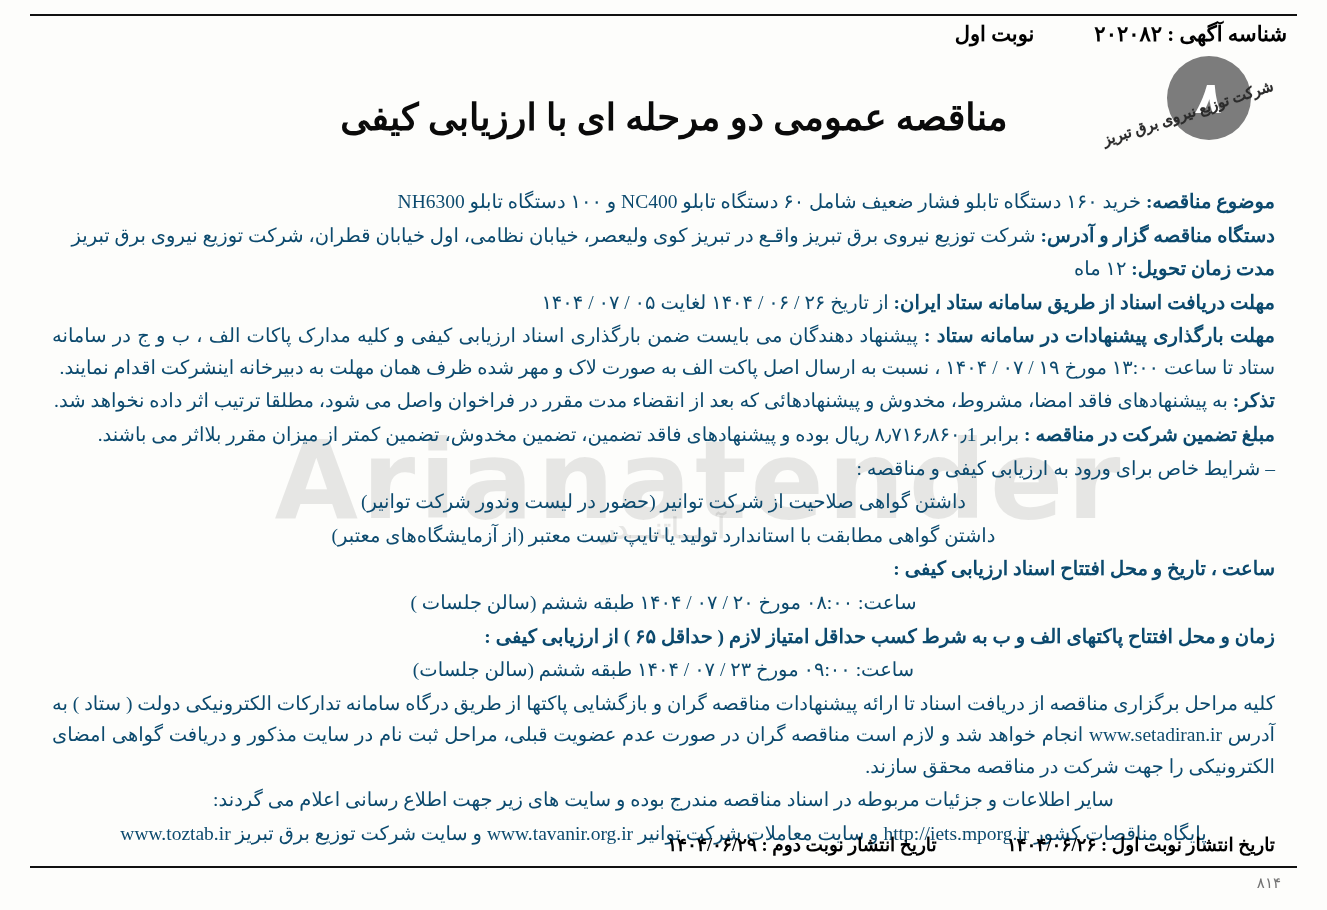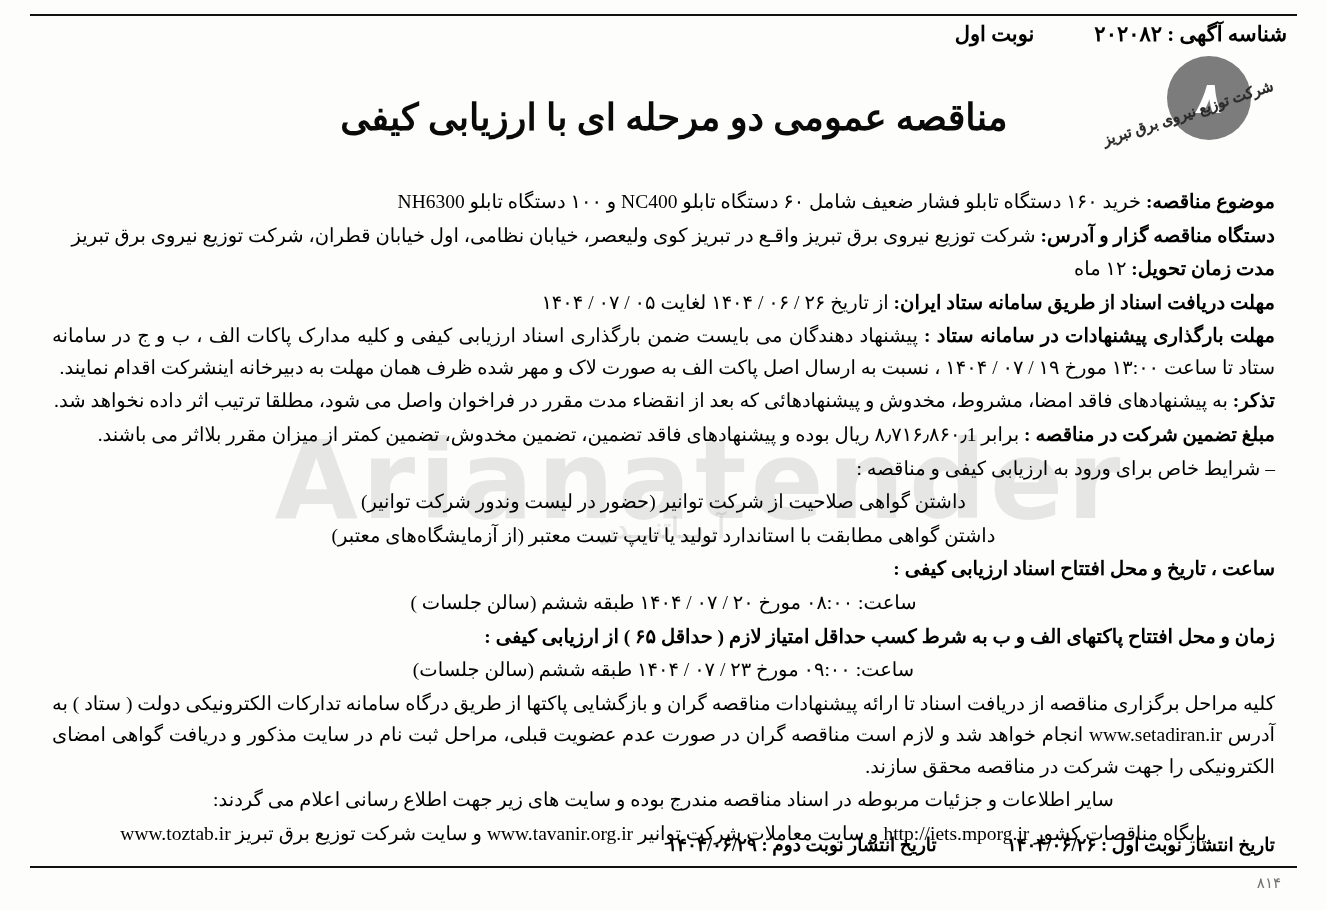--- a/index.html
+++ b/index.html
@@ -120,21 +120,21 @@
     top: 186px;
     right: 52px;
     left: 52px;
     direction: rtl;
     text-align: right;
   }
   .line {
     font-size: 19.5px;
     line-height: 1.62;
     margin: 0 0 2px 0;
-    color: #000000;
+    color: #0c4a6e;
   }
   .line.center {
     text-align: center;
   }
   .line.justify {
     text-align: justify;
   }
   .b { font-weight: bold; }
   .lat {
     font-family: "Liberation Serif", serif;

